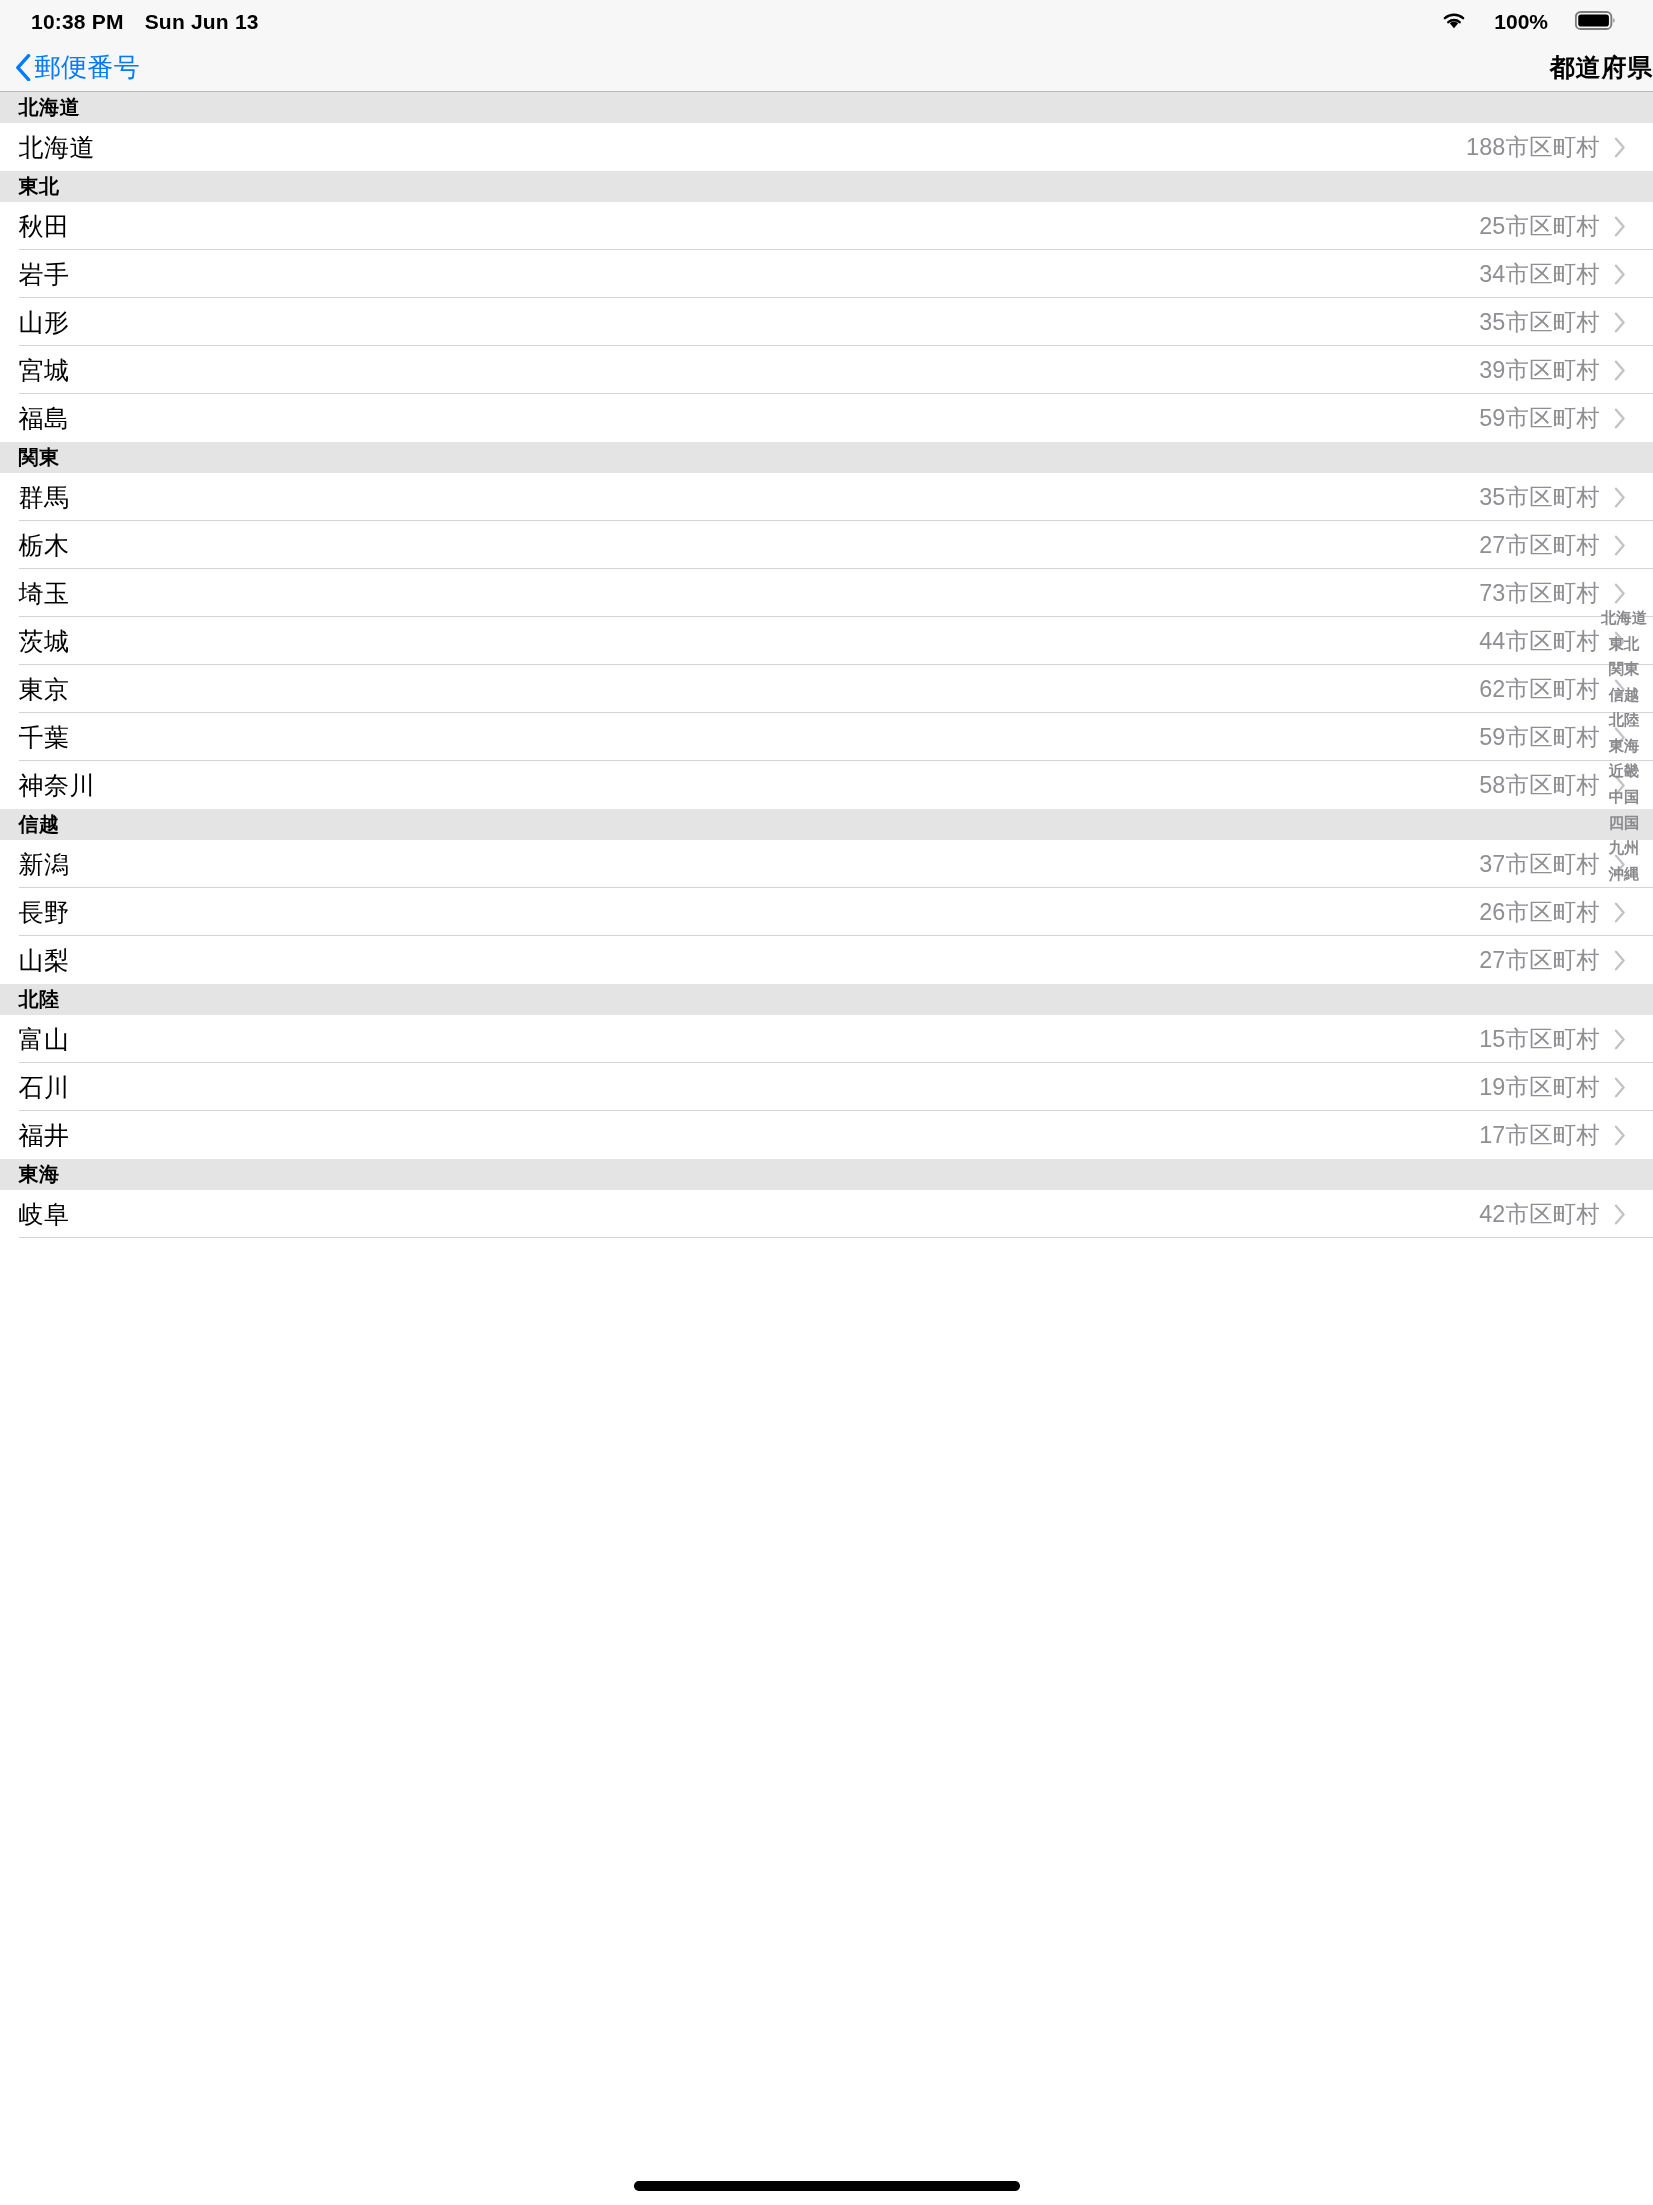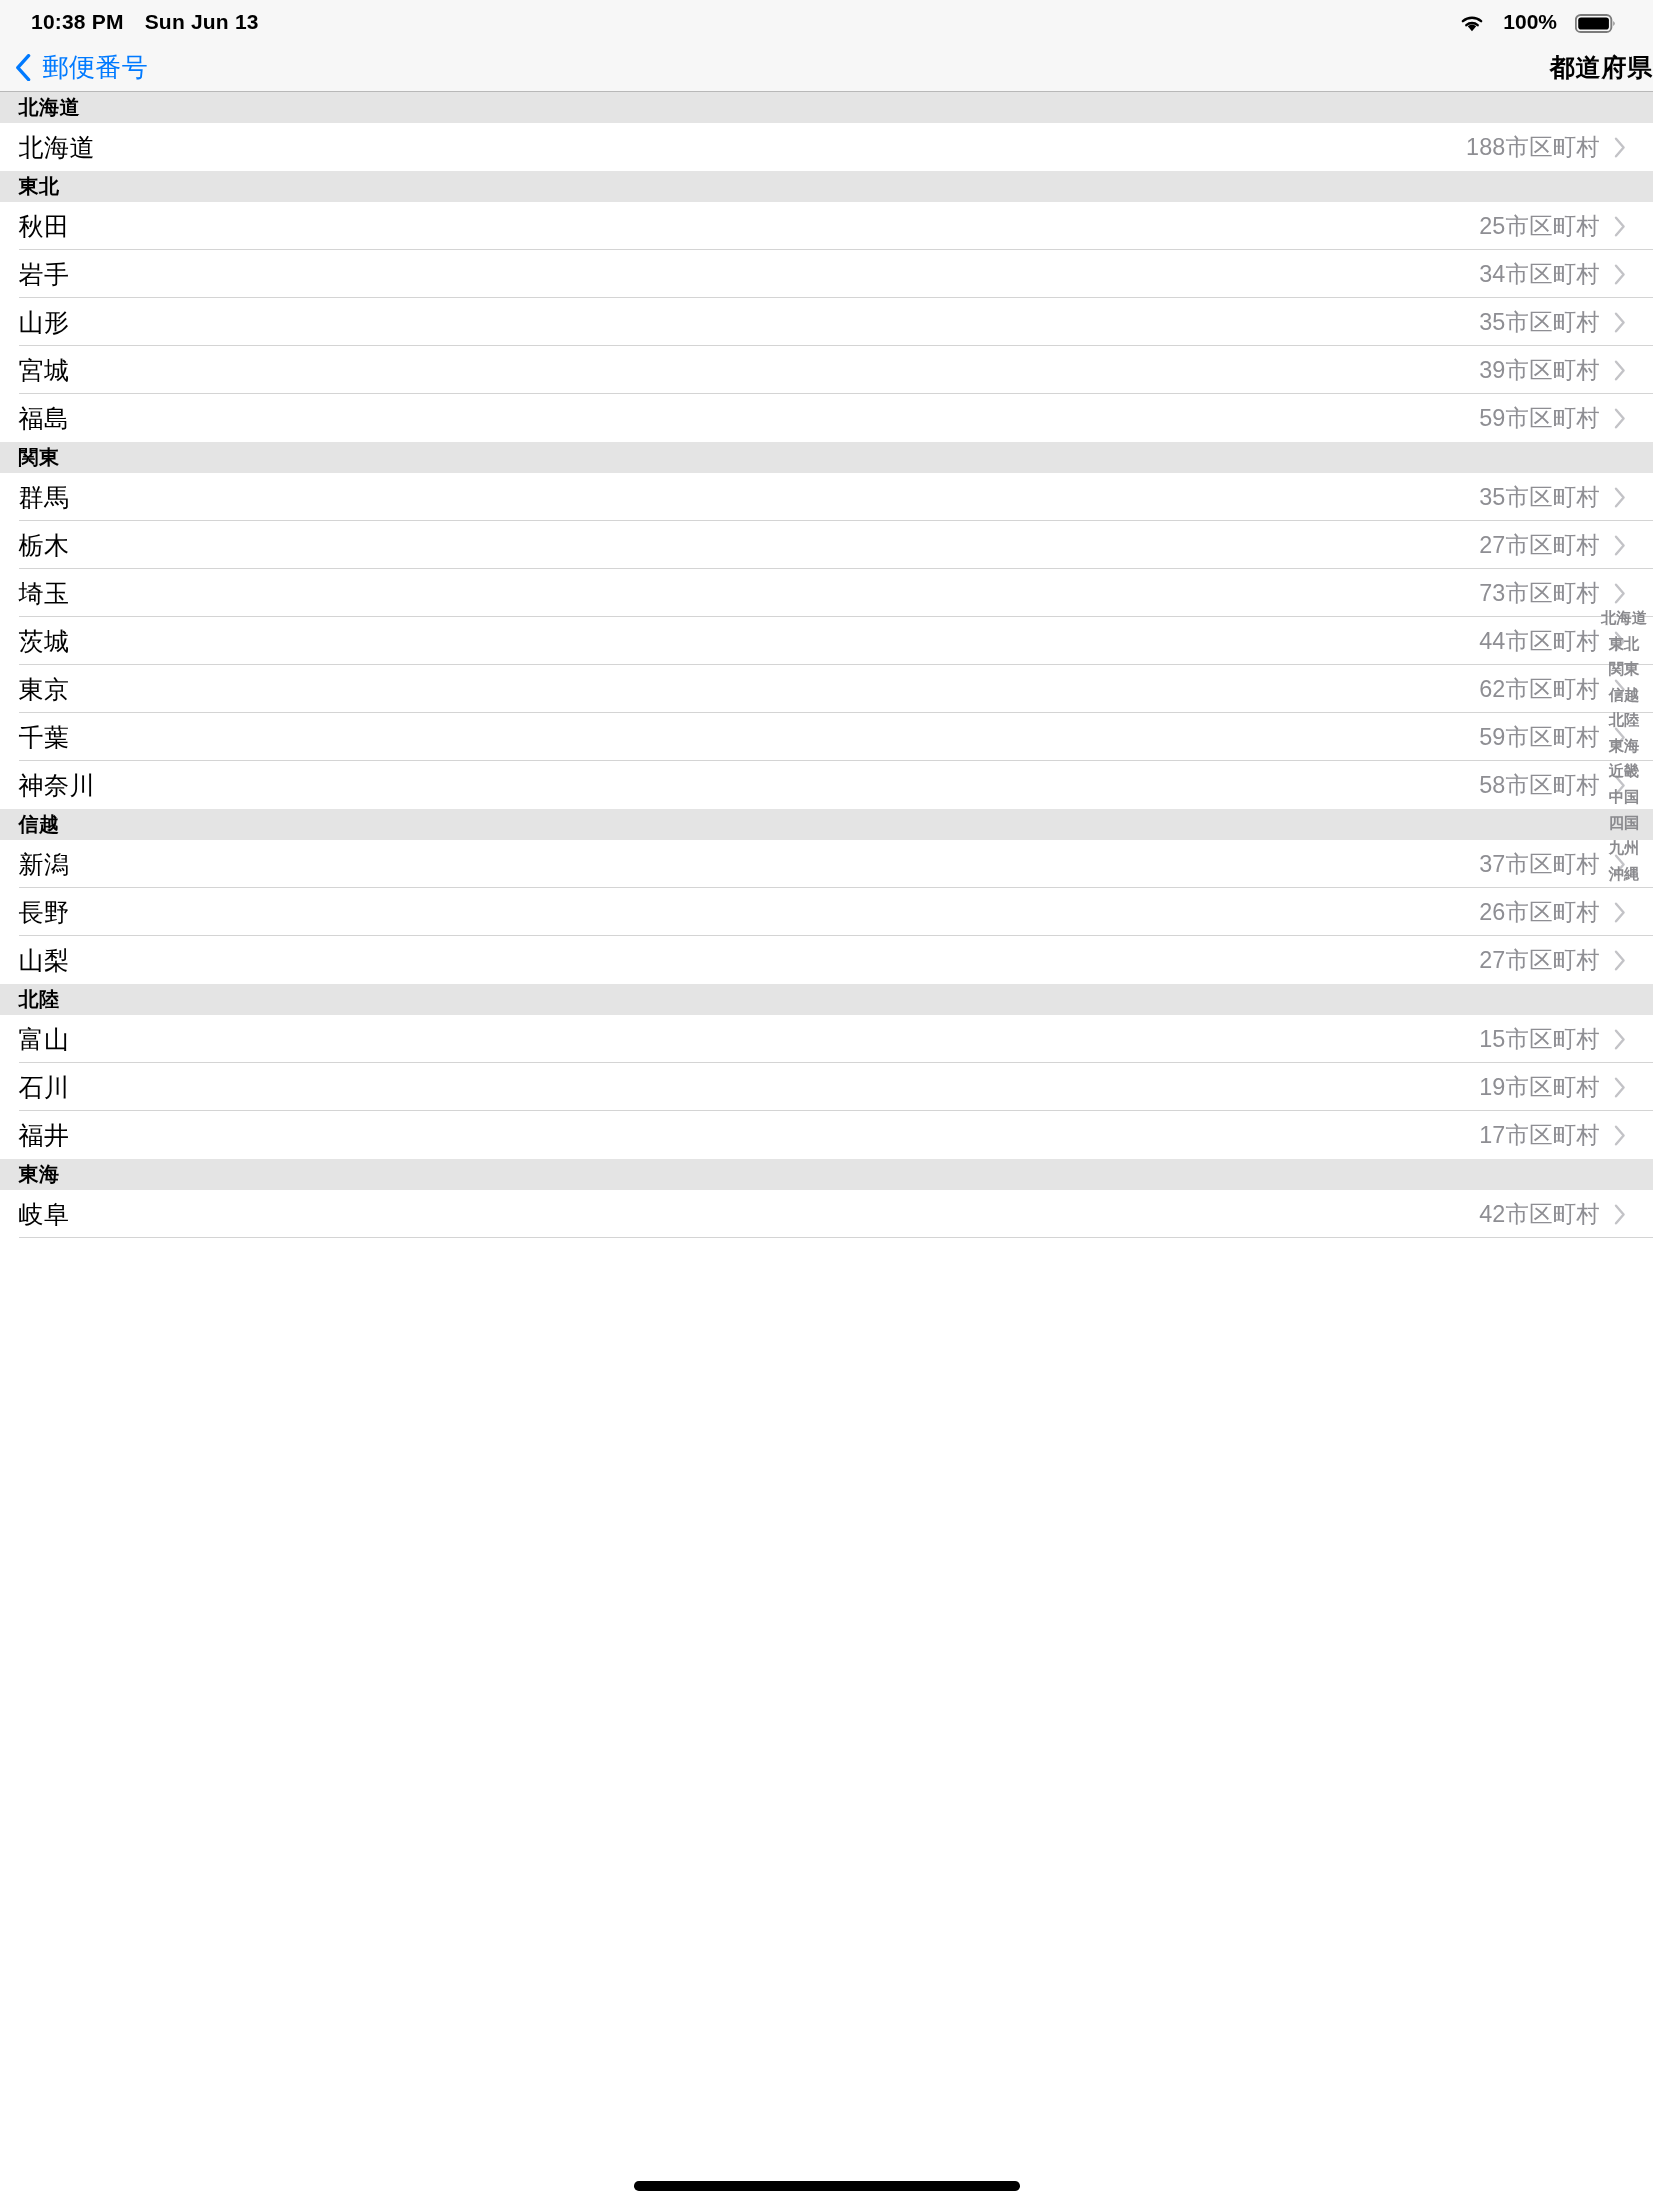--- a/index.html
+++ b/index.html
@@ -24,21 +24,21 @@
     flex:0 0 44px;
     background:#f7f7f7;
     display:flex;
     align-items:center;
     padding:0 36px 0 31px;
     font-size:21px;
     color:#000;
     letter-spacing:0.2px;
   }
   .status-left { display:flex; align-items:center; gap:21px; }
-  .status-right { margin-left:auto; display:flex; align-items:flex-end; gap:18px; }
+  .status-right { margin-left:auto; display:flex; align-items:flex-start; gap:27px; }
   .status-time { font-weight:600; font-size:21px; }
   .status-date { font-weight:600; font-size:21px; }
   .battery-pct { font-weight:600; font-size:21px; letter-spacing:0; }
 
   .wifi-icon { width:26px; height:21px; display:block; }
   .battery-icon { width:42px; height:21px; display:block; }
 
   
   .nav-bar {
     height:48px;
@@ -47,21 +47,21 @@
     border-bottom:0.8px solid #b8b8b8;
     position:relative;
     display:flex;
     align-items:center;
   }
   .back-button {
     position:absolute;
     left:14.5px;
     display:flex;
     align-items:center;
-    gap:12px;
+    gap:4px;
     color:#007aff;
     cursor:pointer;
   }
   .back-chevron { width:16px; height:27.4px; display:block; }
   .back-label {
     font-size:26px;
     color:#007aff;
     line-height:1;
     letter-spacing:0.4px;
   }

